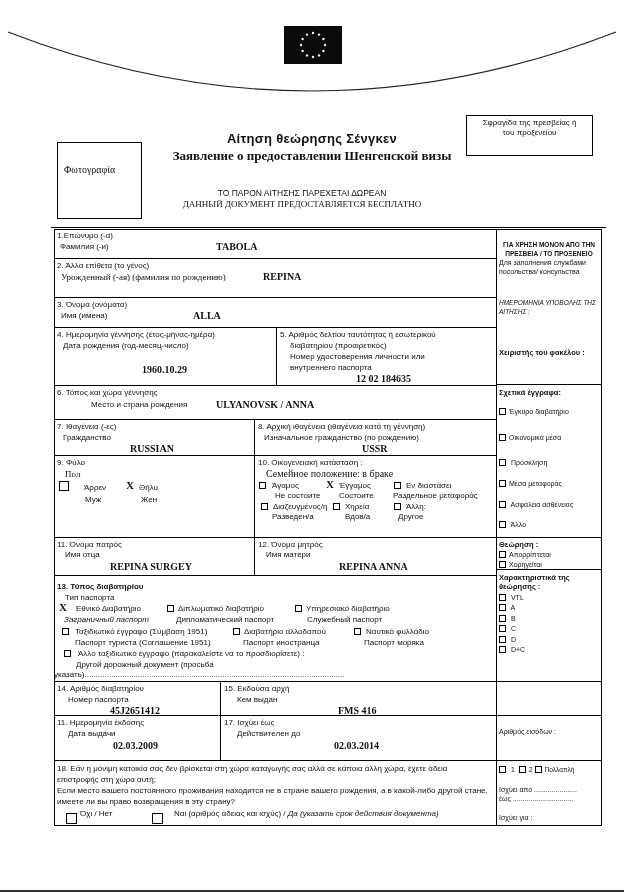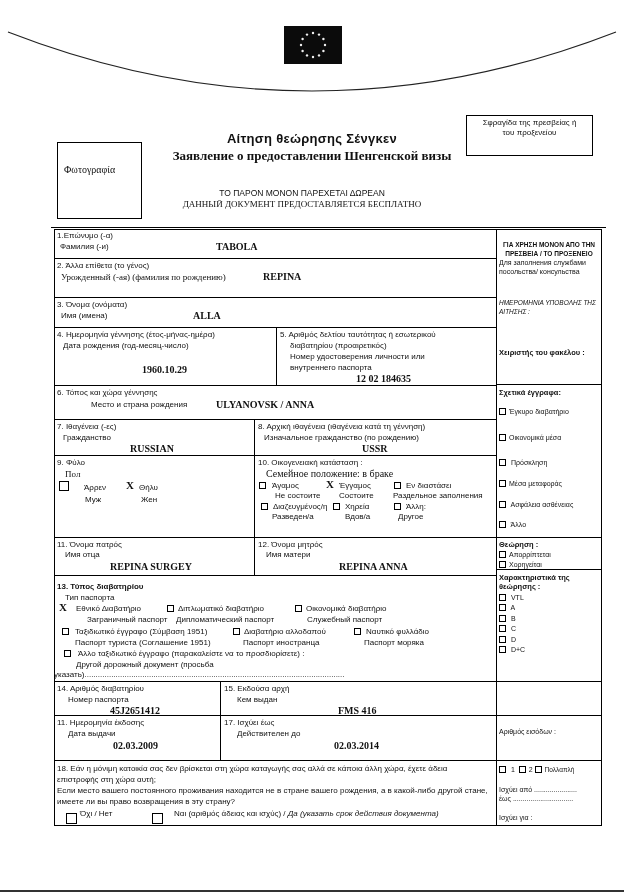--- a/index.html
+++ b/index.html
@@ -48,21 +48,21 @@
   <div class="lbl" style="left:0;right:0;top:2px;text-align:center;font-size:8px;">Σφραγίδα της πρεσβείας ή</div>
   <div class="lbl" style="left:0;right:0;top:12px;text-align:center;font-size:8px;">του προξενείου</div>
 </div>
 
 <div class="box" style="left:57px;top:142px;width:85px;height:77px;">
   <div class="serif" style="position:absolute;left:6px;top:21px;font-size:10px;">Φωτογραφία</div>
 </div>
 
 <div class="abs" style="left:140px;width:344px;top:131px;text-align:center;font-size:13px;font-weight:bold;letter-spacing:0.3px;">Αίτηση θεώρησης Σένγκεν</div>
 <div class="abs serif" style="left:130px;width:364px;top:148px;text-align:center;font-size:13px;font-weight:bold;">Заявление о предоставлении Шенгенской визы</div>
-<div class="abs" style="left:130px;width:344px;top:188px;text-align:center;font-size:8.5px;">ΤΟ ΠΑΡΟΝ ΜΟΝΟΝ ΠΑΡΕΧΕΤΑΙ ΔΩΡΕΑΝ</div>
+<div class="abs" style="left:130px;width:344px;top:188px;text-align:center;font-size:8.5px;">ΤΟ ΠΑΡΟΝ ΑΙΤΗΣΗΣ ΠΑΡΕΧΕΤΑΙ ΔΩΡΕΑΝ</div>
 <div class="abs serif" style="left:130px;width:344px;top:199px;text-align:center;font-size:9px;">ДАННЫЙ ДОКУМЕНТ ПРЕДОСТАВЛЯЕТСЯ БЕСПЛАТНО</div>
 
 <div class="hl" style="left:51px;top:227px;width:555px;"></div>
 
 <div class="box" style="left:54px;top:229px;width:443px;height:597px;border-width:1.3px;"></div>
 
 <div class="box" style="left:496px;top:229px;width:106px;height:597px;border-width:1.3px;"></div>
 
 <div class="hl" style="left:54px;top:258px;width:443px;"></div>
 <div class="hl" style="left:54px;top:297px;width:443px;"></div>
@@ -155,21 +155,21 @@
   <span class="abs cb" style="left:259px;top:482px;"></span>
   <div class="lbl" style="left:272px;top:481px;">Άγαμος</div>
   <div class="lbl" style="left:275px;top:491px;">Не состоите</div>
 
   <span class="abs xmark" style="left:326px;top:478px;">X</span>
   <div class="lbl" style="left:339px;top:481px;">Έγγαμος</div>
   <div class="lbl" style="left:339px;top:491px;">Состоите</div>
 
   <span class="abs cb" style="left:394px;top:482px;"></span>
   <div class="lbl" style="left:406px;top:481px;">Εν διαστάσει</div>
-  <div class="lbl" style="left:393px;top:491px;">Раздельное заполнения</div>
+  <div class="lbl" style="left:393px;top:491px;">Раздельное μεταφοράς</div>
 
   <span class="abs cb" style="left:261px;top:503px;"></span>
   <div class="lbl" style="left:273px;top:502px;">Διαζευγμένος/η</div>
   <div class="lbl" style="left:272px;top:512px;">Разведен/а</div>
 
   <span class="abs cb" style="left:333px;top:503px;"></span>
   <div class="lbl" style="left:345px;top:502px;">Χηρεία</div>
   <div class="lbl" style="left:345px;top:512px;">Вдов/а</div>
 
   <span class="abs cb" style="left:394px;top:503px;"></span>
@@ -188,28 +188,28 @@
   <div class="lbl" style="left:266px;top:550px;">Имя матери</div>
   <div class="val" style="left:339px;top:561px;">REPINA ANNA</div>
 </div>
 
 <div>
   <div class="lbl" style="left:57px;top:582px;font-weight:bold;">13. Τύπος διαβατηρίου</div>
   <div class="lbl" style="left:65px;top:593px;">Тип паспорта</div>
 
   <span class="abs xmark" style="left:59px;top:601px;">X</span>
   <div class="lbl" style="left:76px;top:604px;">Εθνικό Διαβατήριο</div>
-  <div class="lbl" style="left:87px;top:615px;">Заграничный паспорт</div>
+  <div class="lbl" style="left:64px;top:615px;font-style:italic;">Заграничный паспорт</div>
 
   <span class="abs cb" style="left:167px;top:605px;"></span>
   <div class="lbl" style="left:178px;top:604px;">Διπλωματικό διαβατήριο</div>
   <div class="lbl" style="left:176px;top:615px;">Дипломатический паспорт</div>
 
   <span class="abs cb" style="left:295px;top:605px;"></span>
-  <div class="lbl" style="left:306px;top:604px;">Οικονομικά διαβατήριο</div>
+  <div class="lbl" style="left:306px;top:604px;">Υπηρεσιακό διαβατήριο</div>
   <div class="lbl" style="left:307px;top:615px;">Служебный паспорт</div>
 
   <span class="abs cb" style="left:62px;top:628px;"></span>
   <div class="lbl" style="left:75px;top:627px;">Ταξιδιωτικό έγγραφο (Σύμβαση 1951)</div>
   <div class="lbl" style="left:75px;top:638px;">Паспорт туриста (Соглашение 1951)</div>
 
   <span class="abs cb" style="left:233px;top:628px;"></span>
   <div class="lbl" style="left:244px;top:627px;">Διαβατήριο αλλοδαπού</div>
   <div class="lbl" style="left:243px;top:638px;">Паспорт иностранца</div>
 

